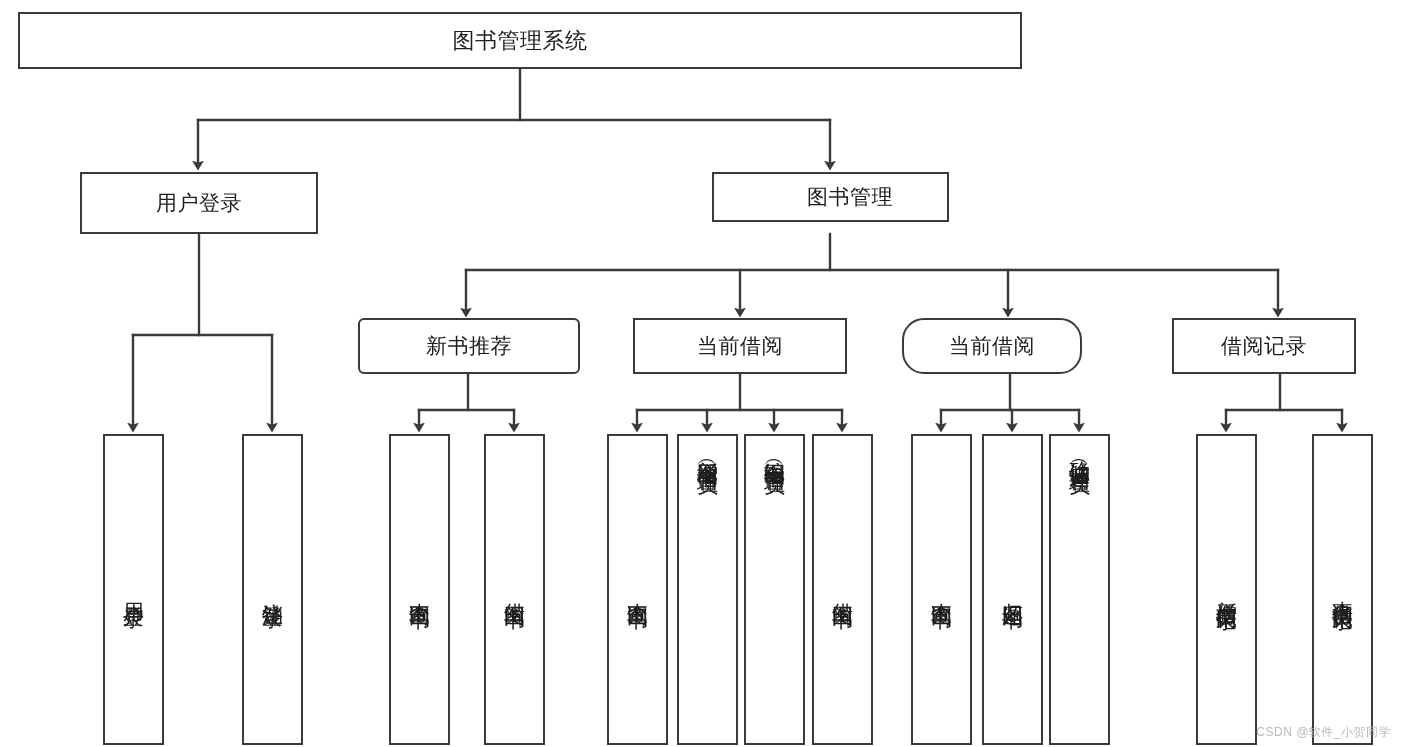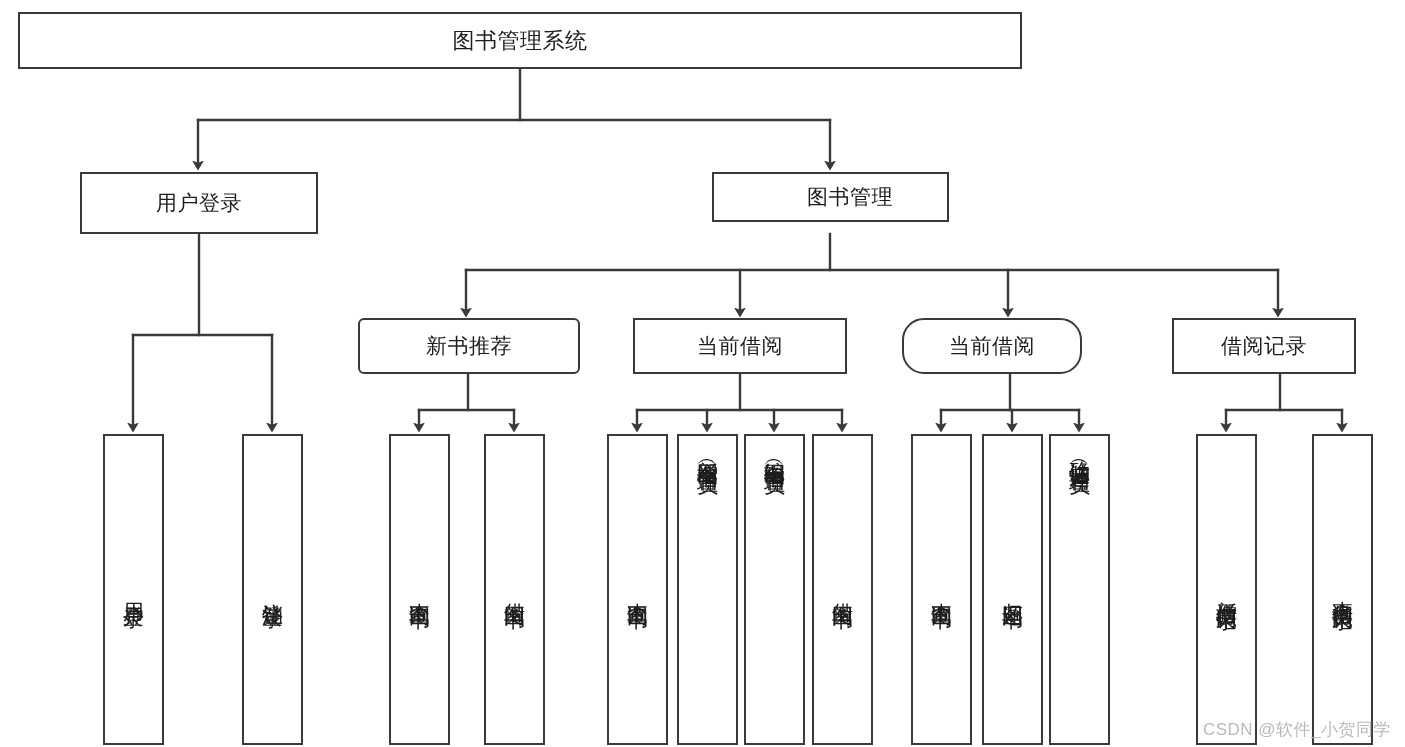--- a/index.html
+++ b/index.html
@@ -65,21 +65,21 @@
     text-align: start;
   }
   .node.v.mid {
     align-items: center;
     padding-top: 0;
   }
   #watermark {
     position: absolute;
     right: 14px;
     bottom: 6px;
-    font-size: 17px;
+    font-size: 12px;
     color: #b9b9b9;
     z-index: 5;
     white-space: nowrap;
     letter-spacing: 0.5px;
   }
 </style>
 </head>
 <body>
 
 <div id="canvas">

